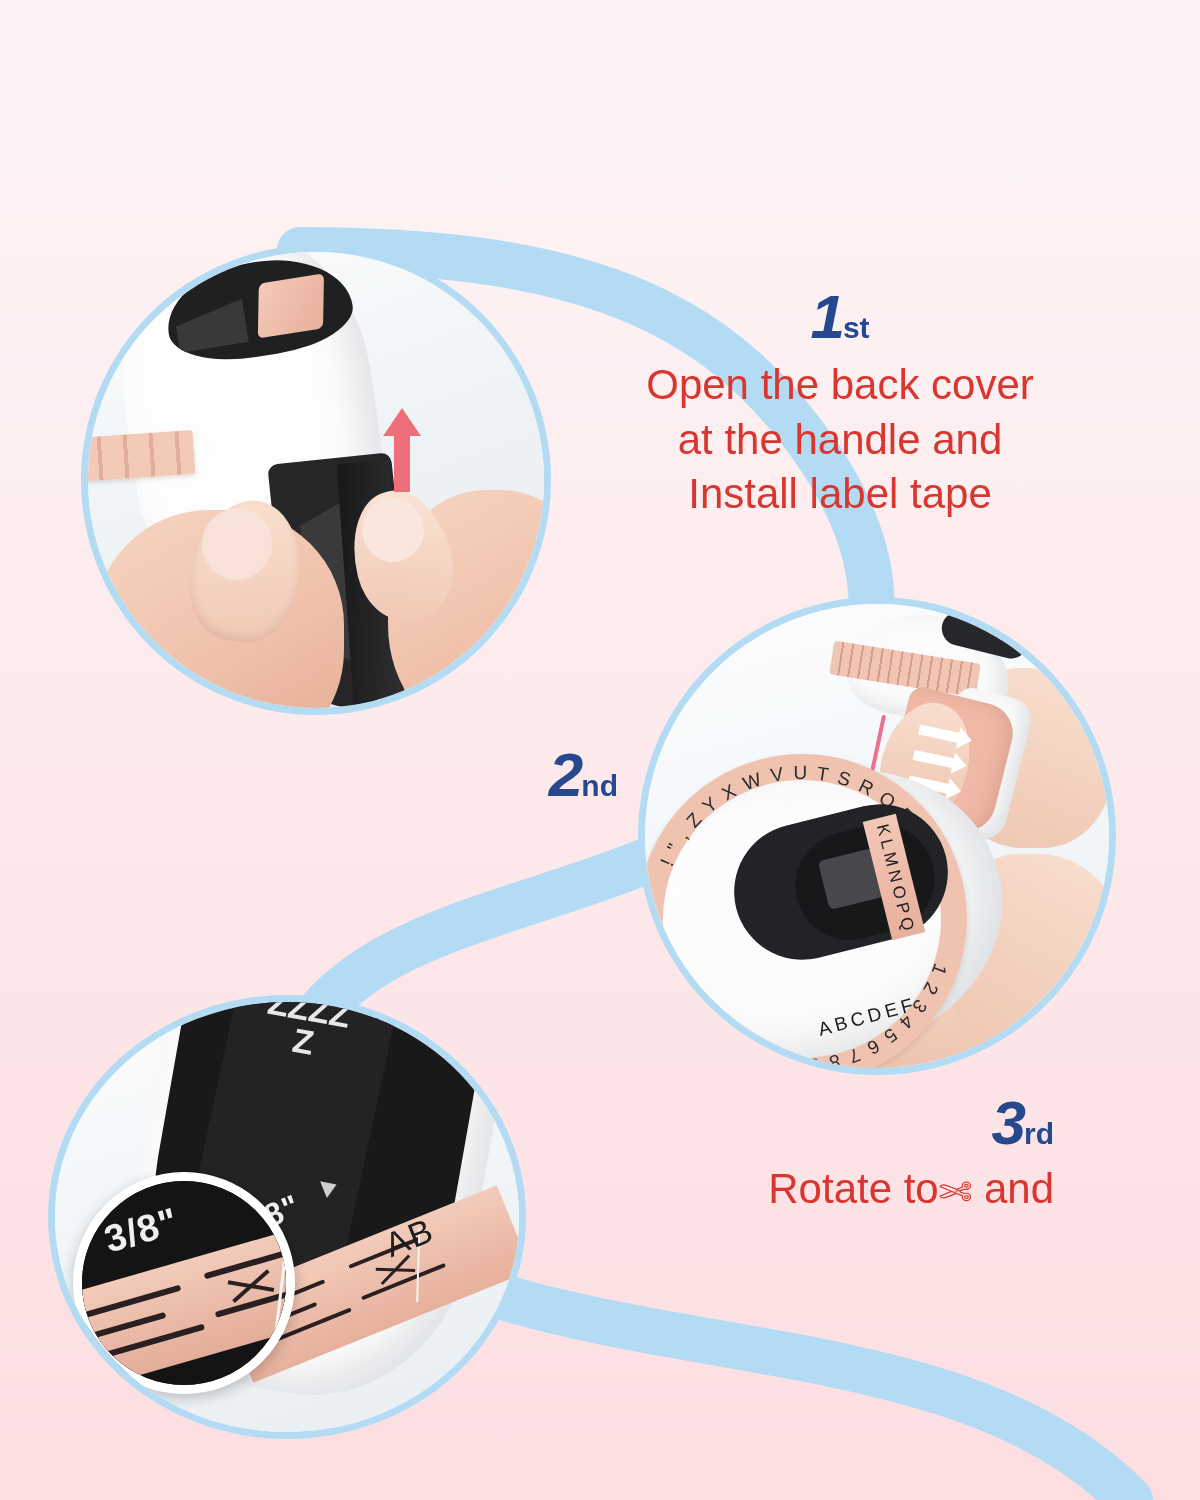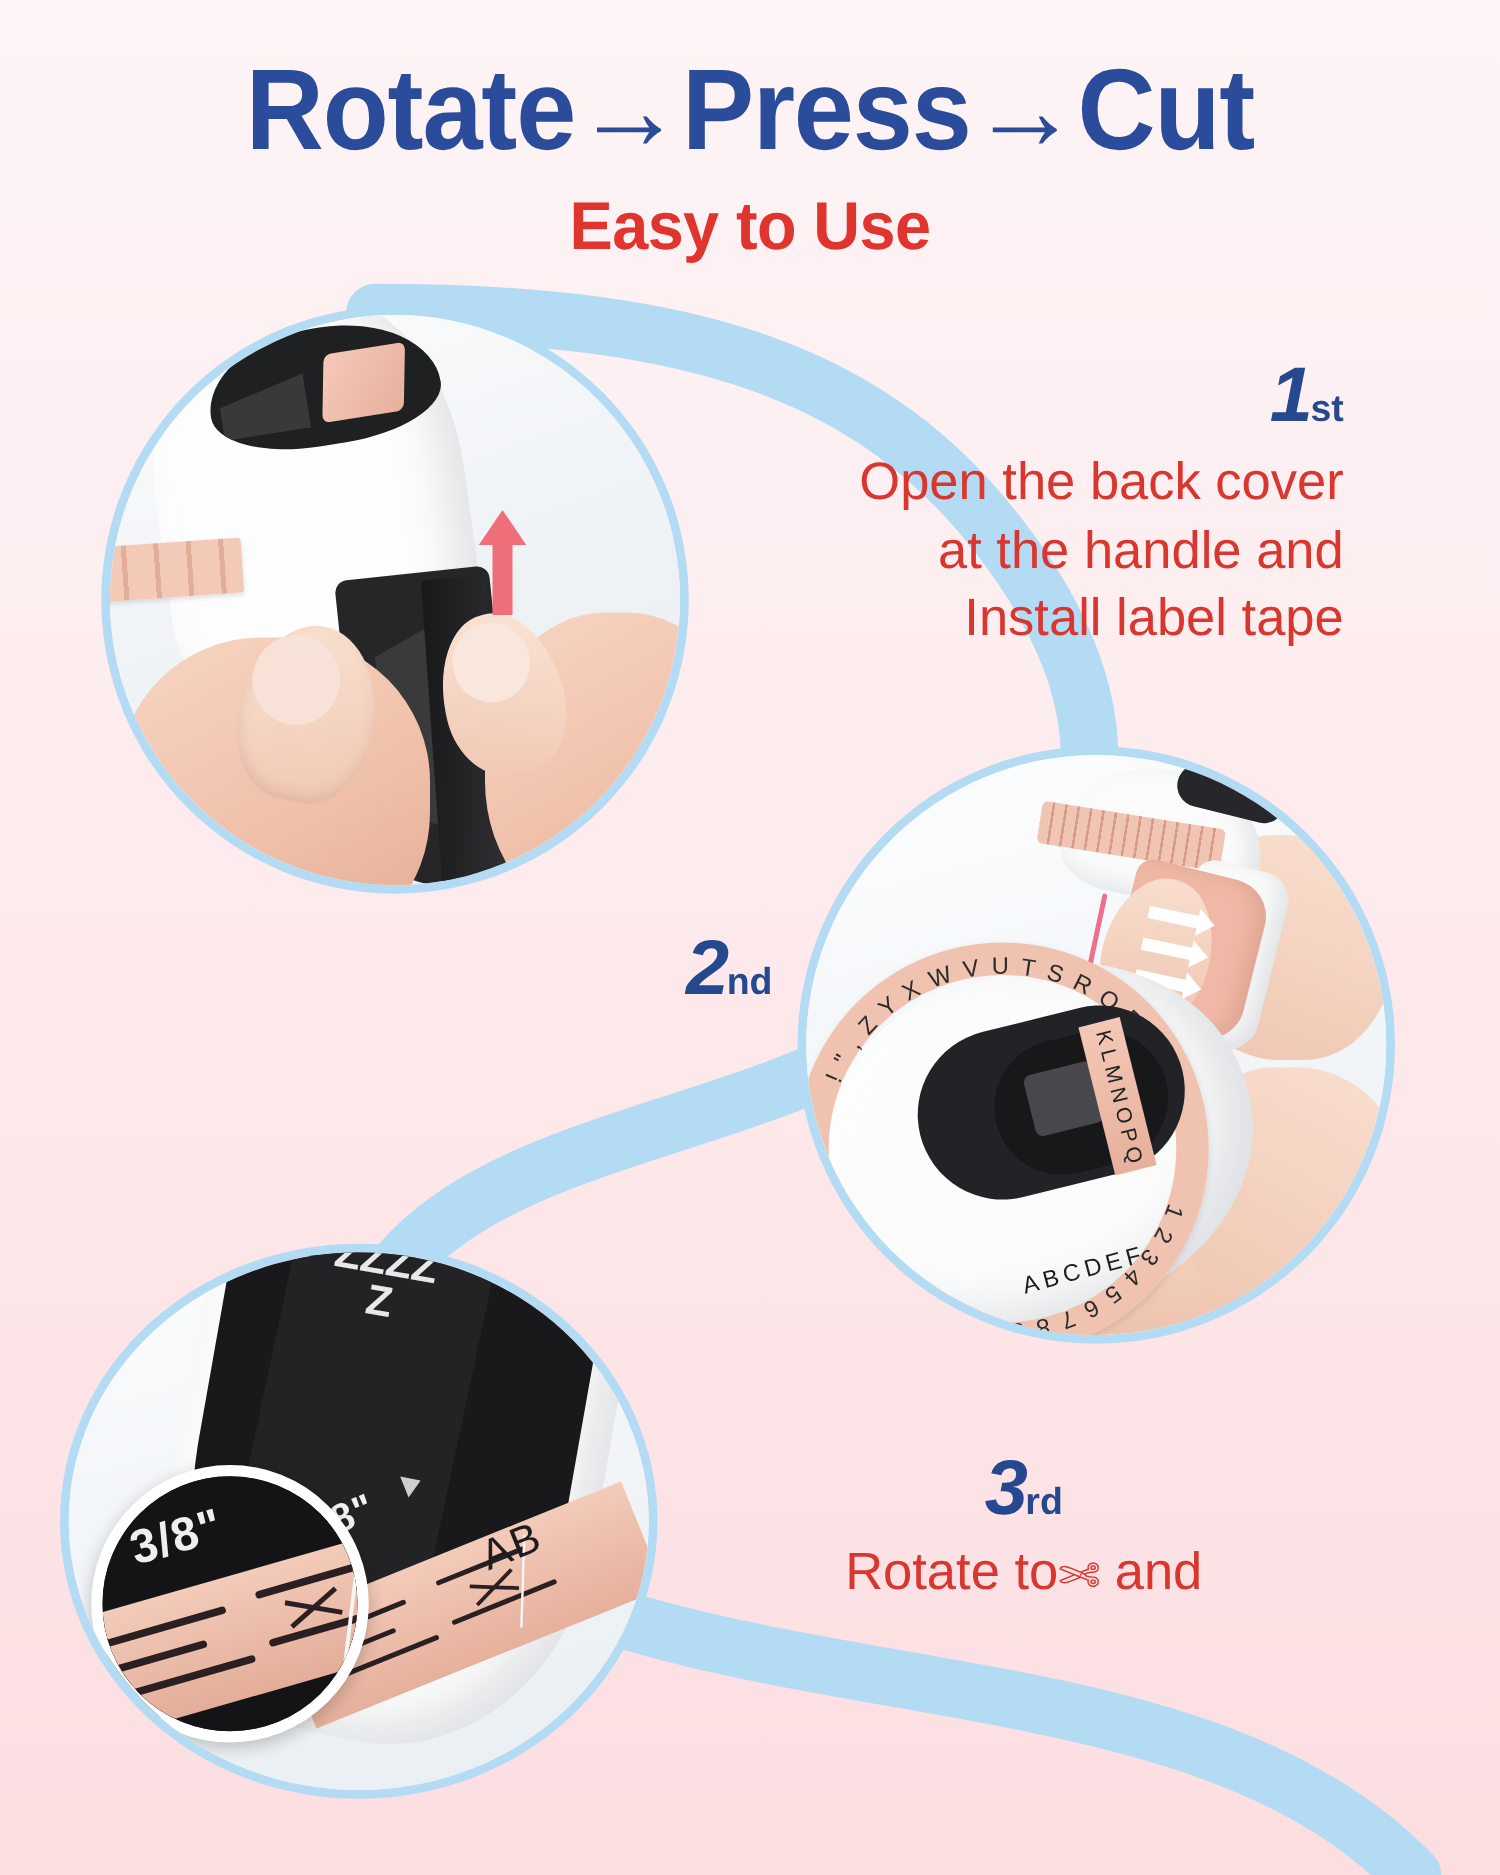--- a/index.html
+++ b/index.html
@@ -28,25 +28,25 @@
     letter-spacing:-0.5px; transform:scaleX(0.96);
   }
 
   
   .step { position:absolute; z-index:6; }
   .ord { font-weight:700; color:#26488f; line-height:1; white-space:nowrap; }
   .ord .num { font-size:62px; font-style:italic; font-weight:800; letter-spacing:-2px; }
   .ord .suf { font-size:30px; font-weight:600; letter-spacing:0px; }
   .body-txt { color:#d8362f; font-size:42px; line-height:1.30; font-weight:400; }
 
-  #step1 { left:555px; top:286px; width:520px; text-align:right; }
+  #step1 { left:580px; top:286px; width:520px; text-align:center; }
   #step1 .ord { margin-bottom:10px; }
   #step2 { left:78px; top:744px; width:540px; text-align:right; }
   #step2 .ord { margin-bottom:24px; }
-  #step3 { left:584px; top:1160px; width:470px; text-align:center; }
+  #step3 { left:584px; top:1092px; width:470px; text-align:right; }
   #step3 .ord { margin-bottom:8px; }
   .scissor-glyph { font-size:40px; line-height:1; display:inline-block; transform:translateY(3px) scaleX(-1); }
 
   
   .photo { position:absolute; border-radius:50%; overflow:hidden; z-index:4;
            box-shadow:0 0 0 7px #b3dcf4; background:#f3f6f8; }
   #photo1 { left:88px; top:252px; width:456px; height:456px; }
   #photo2 { left:645px; top:604px; width:464px; height:464px; }
   #photo3 { left:55px; top:1002px; width:464px; height:430px; }
 
@@ -186,24 +186,20 @@
 
   <svg class="ribbon" viewBox="0 0 1200 1500" preserveAspectRatio="none">
     <path d="M 300 250
              C 560 250, 700 300, 800 430
              C 900 560, 900 680, 770 790
              C 640 900, 430 900, 330 1000
              C 240 1090, 300 1230, 480 1290
              C 700 1362, 980 1345, 1130 1500" fill="none" stroke="#b3dcf4" stroke-width="46" stroke-linecap="round"></path>
   </svg>
 
-  <div class="title-wrap">
-    <div class="title nomark">Rotate→Press→Cut</div>
-    <div class="subtitle nomark">Easy to Use</div>
-  </div>
 
   <div class="photo" id="photo1">
     <div class="ph-inner">
       <div id="p1-bg"></div>
       <div class="dev-body" id="p1-body"></div>
       <div id="p1-head"></div>
       <div id="p1-comb"></div>
       <div id="p1-slot"></div>
       <div id="p1-tapestrip"></div>
       <div class="hand" id="p1-handA"></div>

